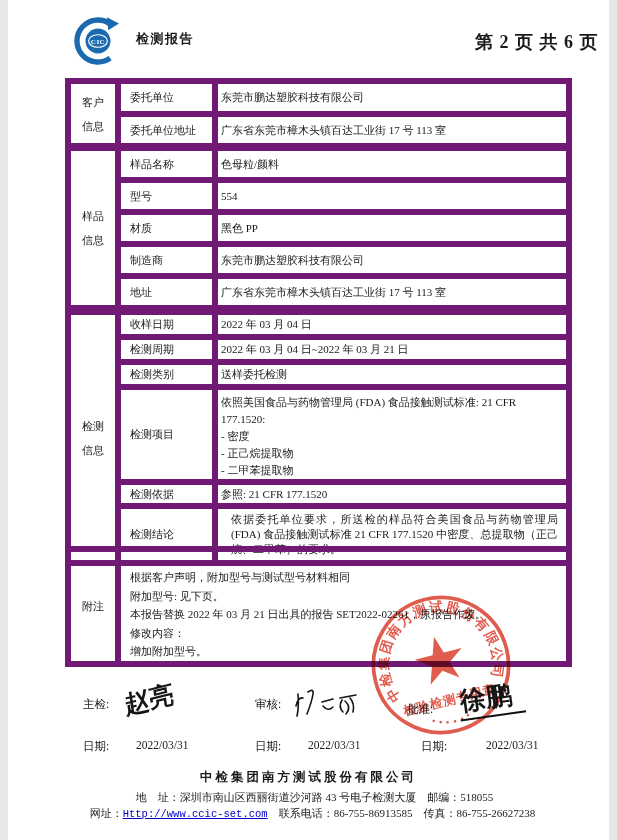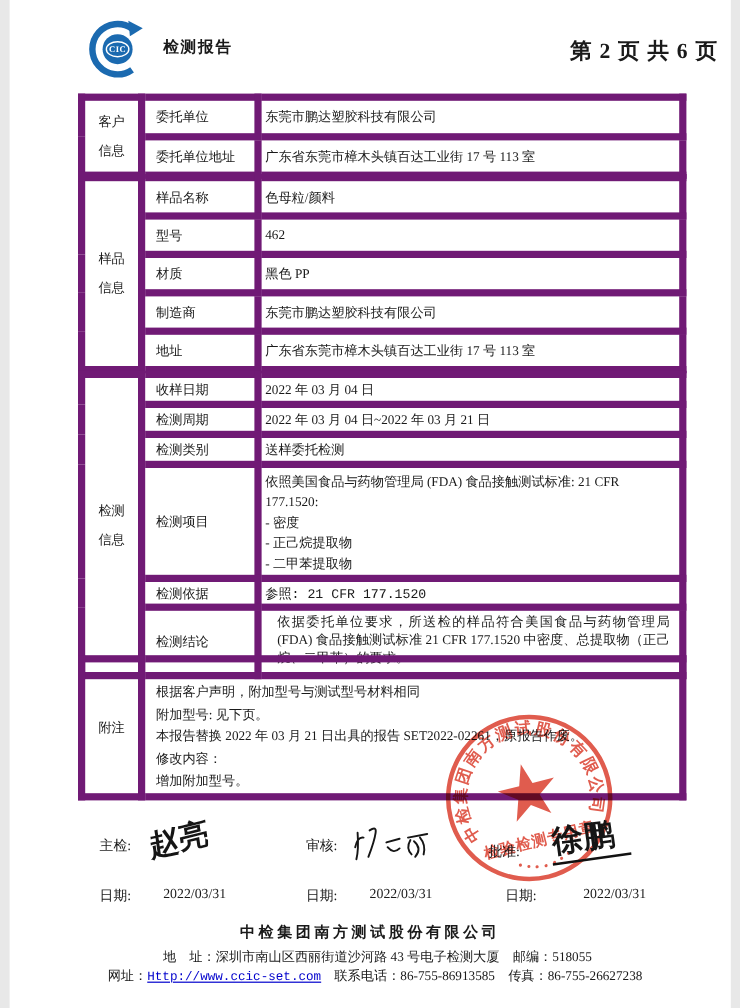--- a/index.html
+++ b/index.html
@@ -103,21 +103,21 @@
         <tr style="height:32px;">
       <td class="g" rowspan="5">
             <div>样品</div>
             <div>信息</div>
           </td>
       <td class="l">样品名称</td>
       <td class="v">色母粒/颜料</td>
     </tr>
     <tr style="height:32px;">
       <td class="l">型号</td>
-      <td class="v">462</td>
+      <td class="v">554</td>
     </tr>
     <tr style="height:32px;">
       <td class="l">材质</td>
       <td class="v">黑色 PP</td>
     </tr>
     <tr style="height:32px;">
       <td class="l">制造商</td>
       <td class="v">东莞市鹏达塑胶科技有限公司</td>
     </tr>
     <tr style="height:32px;">
@@ -153,21 +153,21 @@
     <tr style="height:89px;">
       <td class="l">检测项目</td>
       <td class="v multi">
             <div>依照美国食品与药物管理局 (FDA) 食品接触测试标准: 21 CFR</div>
             <div>177.1520:</div>
             <div>- 密度</div>
             <div>- 正己烷提取物</div>
             <div>- 二甲苯提取物</div>
           </td>
     </tr>
-    <tr style="height:24px;font-family:Liberation Mono, monospace;">
+    <tr style="height:24px;">
       <td class="l">检测依据</td>
       <td class="v">参照: 21 CFR 177.1520</td>
     </tr>
     <tr style="height:47px;">
       <td class="l">检测结论</td>
       <td class="concl">依据委托单位要求，所送检的样品符合美国食品与药物管理局 (FDA) 食品接触测试标准 21 CFR 177.1520 中密度、总提取物（正己烷、二甲苯）的要求。</td>
     </tr>
   </tbody>
     </table>
 

